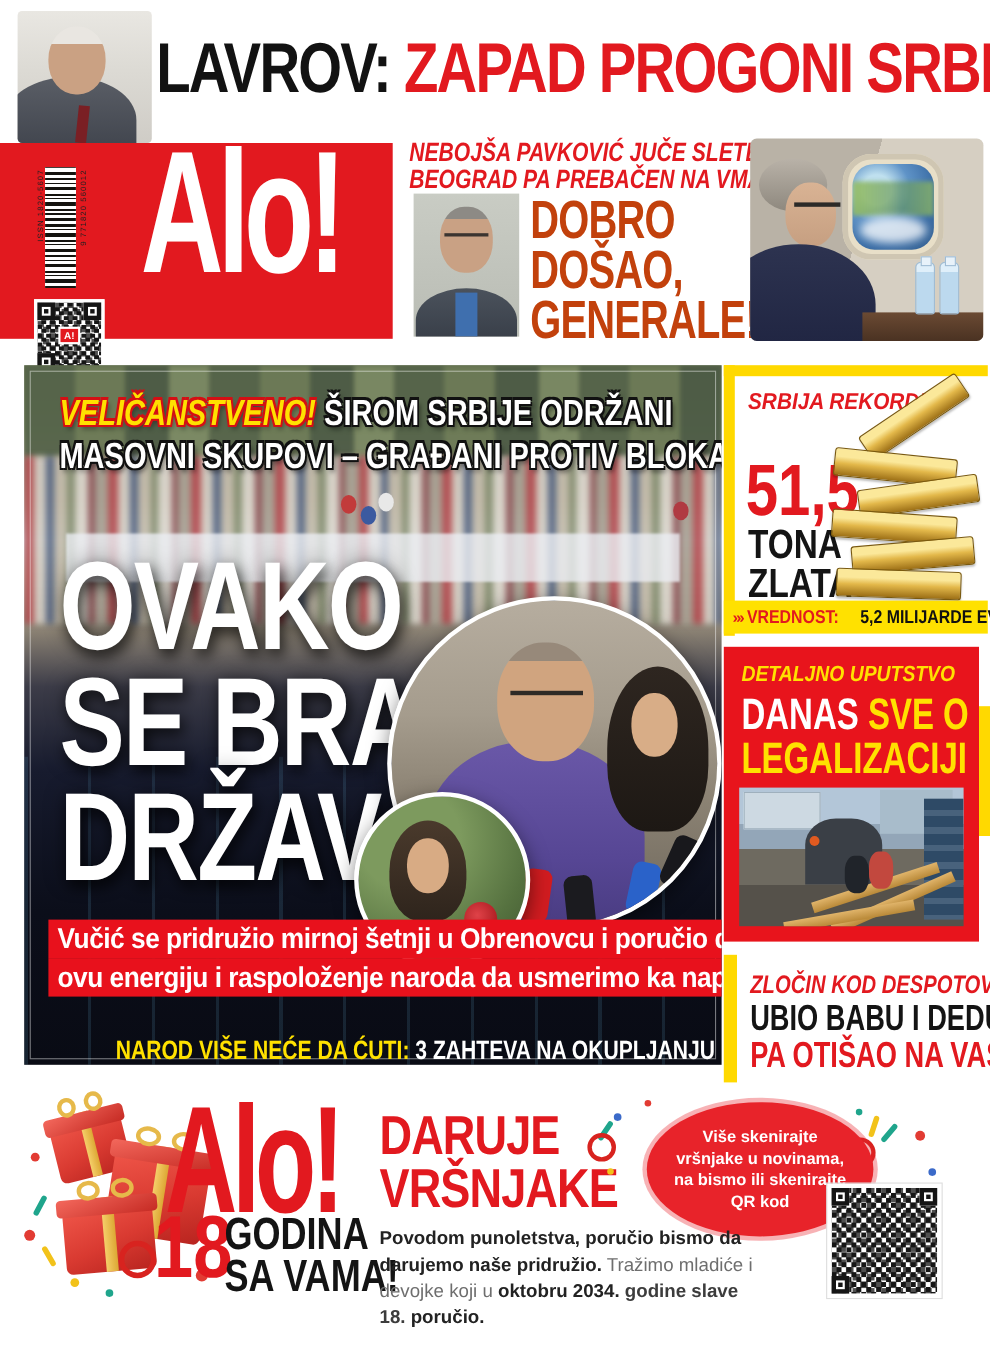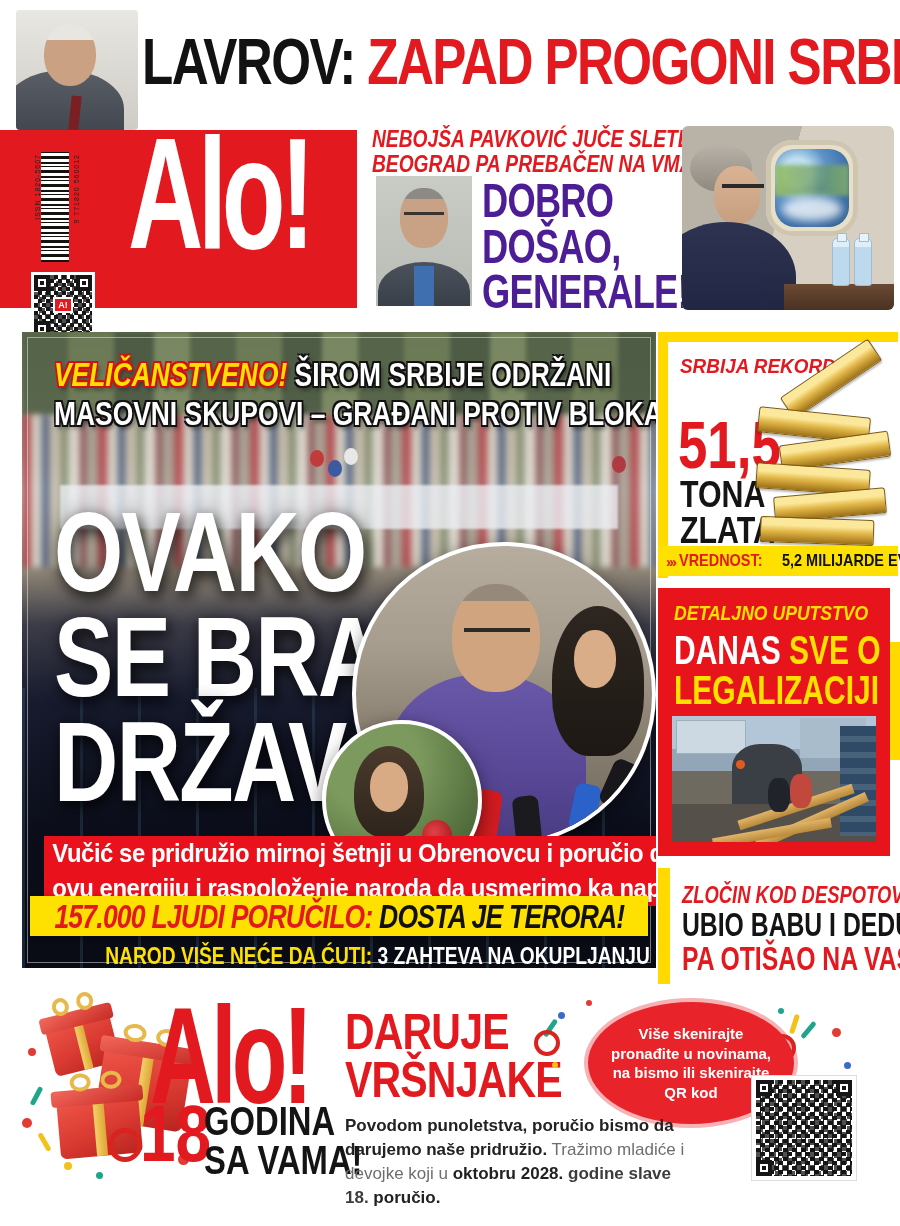--- a/index.html
+++ b/index.html
@@ -42,21 +42,21 @@
 
   
   .pav-kick{left:372px;top:126px;color:#e2191f;font-size:24px;font-weight:900;font-style:italic;line-height:1.05;}
   .pav-photo{left:376px;top:176px;width:96px;height:130px;background:linear-gradient(180deg,#c9ccc4,#b9bcb4);overflow:hidden;}
   .pav-photo .head{position:absolute;left:24px;top:12px;width:48px;height:60px;border-radius:46%;
     background:linear-gradient(180deg,#8d8a85 0 18%,#c9a184 18% 100%);}
   .pav-photo .glasses{position:absolute;left:28px;top:36px;width:40px;height:7px;border-top:3px solid #3a3430;}
   .pav-photo .suit{position:absolute;left:2px;bottom:-14px;width:92px;height:58px;border-radius:50% 50% 0 0;
     background:linear-gradient(180deg,#4b525c,#343a44);}
   .pav-photo .shirt{position:absolute;left:38px;bottom:0;width:20px;height:40px;background:#3f6fae;}
-  .dobro{left:482px;top:178px;font-size:49px;font-weight:900;color:#4c1d95;line-height:.93;letter-spacing:-1px;}
+  .dobro{left:482px;top:178px;font-size:49px;font-weight:900;color:#c2410c;line-height:.93;letter-spacing:-1px;}
   .dobro .cond{transform:scaleX(.74);}
 
   
   .plane{left:682px;top:126px;width:212px;height:184px;border-radius:6px;overflow:hidden;
     background:linear-gradient(105deg,#b9b2a6 0 46%,#d6cfc2 46% 100%);}
   .plane .window{position:absolute;left:84px;top:14px;width:92px;height:96px;border-radius:26px;
     background:#e8dfc8;box-shadow:0 0 0 5px #cfc6b2 inset;}
   .plane .glass{position:absolute;inset:9px;border-radius:20px;overflow:hidden;
     background:radial-gradient(circle at 30% 30%,#bfe0ef 0 18%,#5f93c7 40%,#3c6ea6 70%,#35608f 100%);}
   .plane .land{position:absolute;left:0;top:20%;width:100%;height:40%;
@@ -316,23 +316,20 @@
     <div class="hair"></div>
     <div class="face"></div>
     <div class="rose"></div>
   </div>
 
   <div class="abs red-cap">
     <span>Vučić se pridružio mirnoj šetnji u Obrenovcu i poručio da moramo</span><br>
     <span>ovu energiju i raspoloženje naroda da usmerimo ka napretku zemlje</span>
   </div>
 
-  <div class="abs yellow-band">
-    <div class="in"><span class="r">157.000 LJUDI PORUČILO:</span><span class="b"> DOSTA JE TERORA!</span></div>
-  </div>
 
   <div class="abs mp-foot">
     <div class="in"><span class="y">NAROD VIŠE NEĆE DA ĆUTI:</span><span class="w"> 3 ZAHTEVA NA OKUPLJANJU ISPRED RTS</span></div>
   </div>
 </div>
 
 <div class="abs gold-box">
   <div class="gold-frame-top"></div>
   <div class="gold-frame-left"></div>
   <div class="gold-kick">SRBIJA REKORDER</div>
@@ -438,28 +435,28 @@
 <div class="slash" style="left:792px;top:1014px;background:#f2c21a;transform:rotate(18deg);"></div>
 <div class="slash" style="left:806px;top:1020px;background:#1fa58c;transform:rotate(40deg);"></div>
 <div class="dot" style="left:832px;top:1028px;width:9px;height:9px;background:#e23b33;"></div>
 <div class="dot" style="left:778px;top:1008px;width:6px;height:6px;background:#1fa58c;"></div>
 <div class="dot" style="left:844px;top:1062px;width:7px;height:7px;background:#3b6ac9;"></div>
 <div class="dot" style="left:732px;top:1108px;width:8px;height:8px;background:#f2c21a;"></div>
 <div class="swirl" style="left:768px;top:1034px;width:28px;height:28px;border:4px solid #d8231f;color:#d8231f;"></div>
 
 <div class="abs bubble">
   <div>Više skenirajte</div>
-  <div>pronađite u novinama,</div>
+  <div>vršnjake u novinama,</div>
   <div>na bismo ili skenirajte</div>
   <div>QR kod</div>
 </div>
 
 <div class="abs qr qr2">
   <div class="finder" style="left:0;top:0"></div>
   <div class="finder" style="right:0;top:0"></div>
   <div class="finder" style="left:0;bottom:0"></div>
 </div>
 
 <div class="abs promo-body">
   <span class="b">Povodom punoletstva, poručio bismo da darujemo naše</span>
-  <span class="b">pridružio.</span><span class="r"> Tražimo mladiće i devojke koji u </span><span class="b">oktobru 2028.</span>
+  <span class="b">pridružio.</span><span class="r"> Tražimo mladiće i devojke koji u </span><span class="b">oktobru 2034.</span>
   <span class="m">godine slave 18. </span><span class="b">poručio.</span>
 </div>
 
 </body></html>

